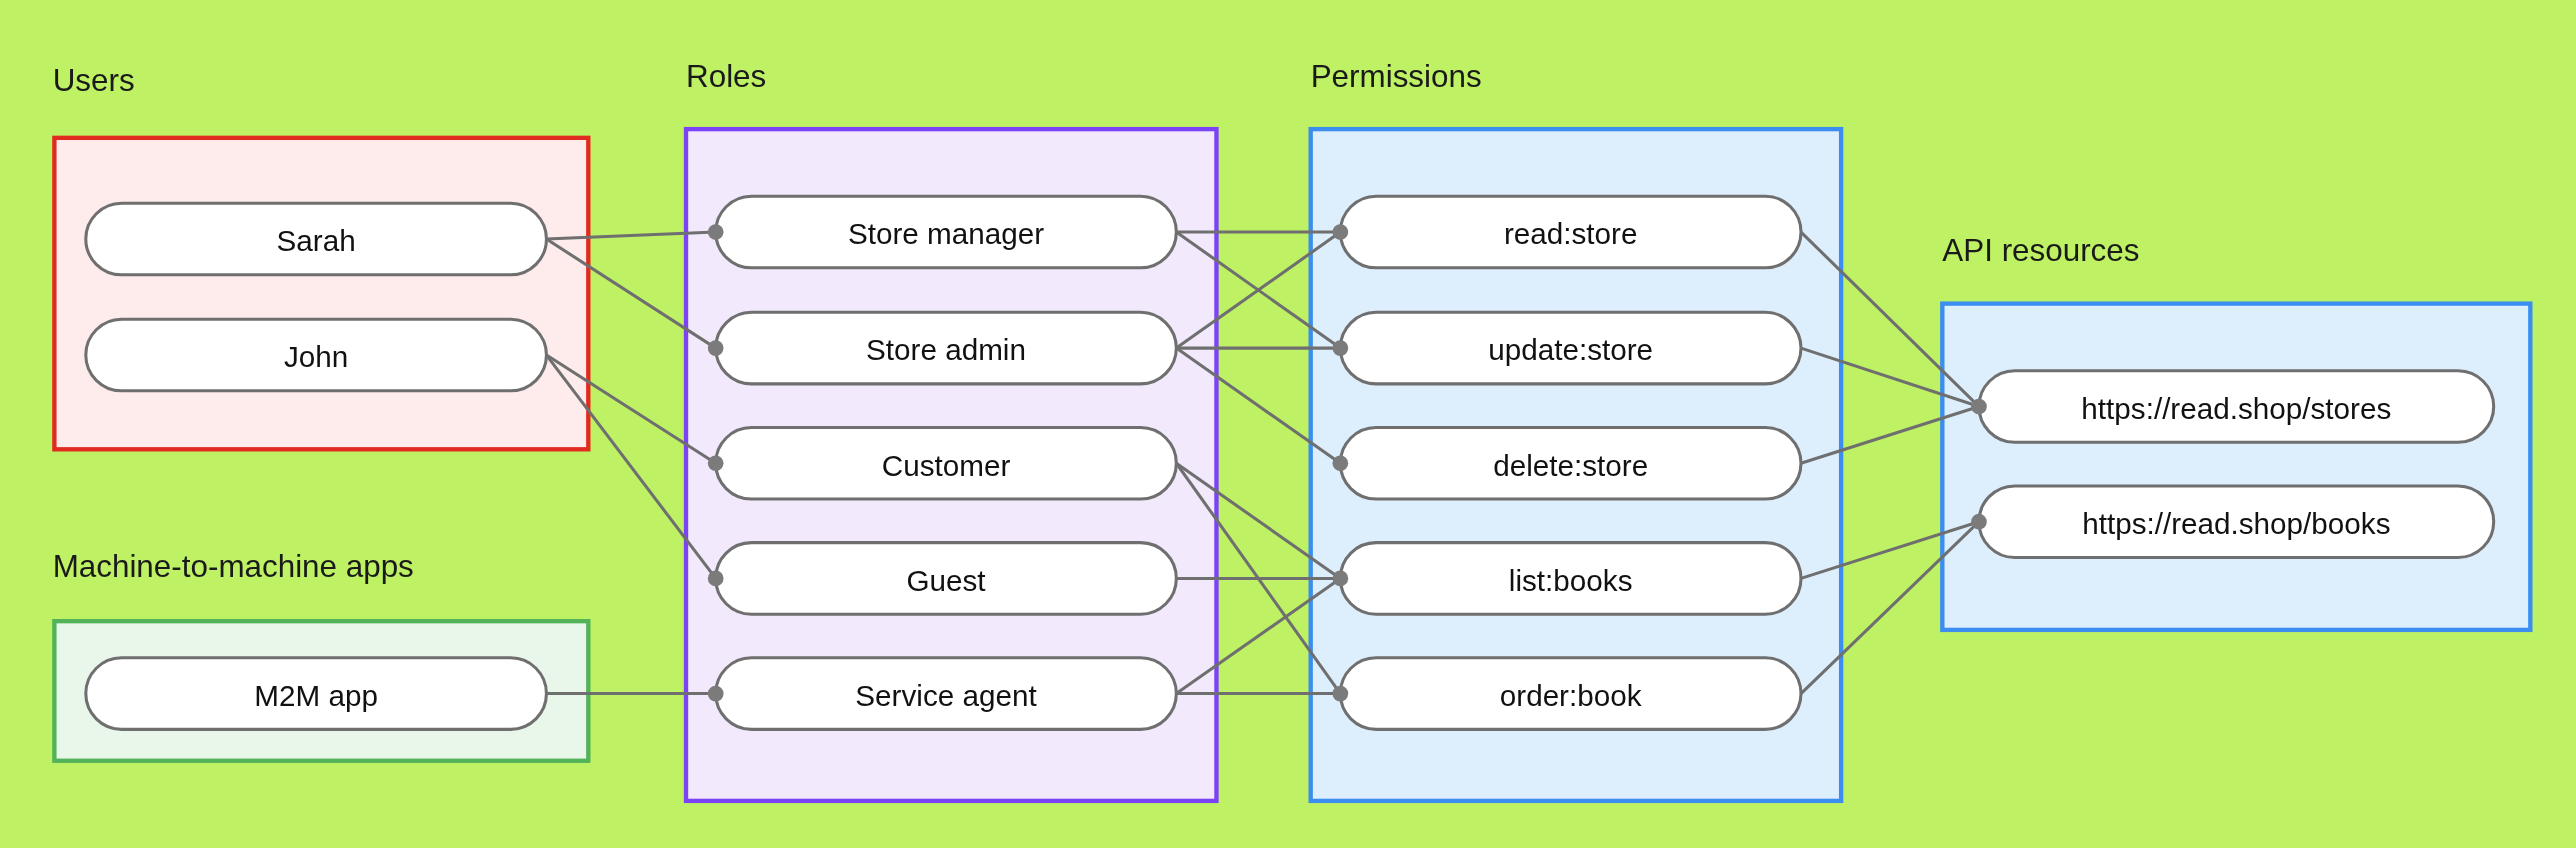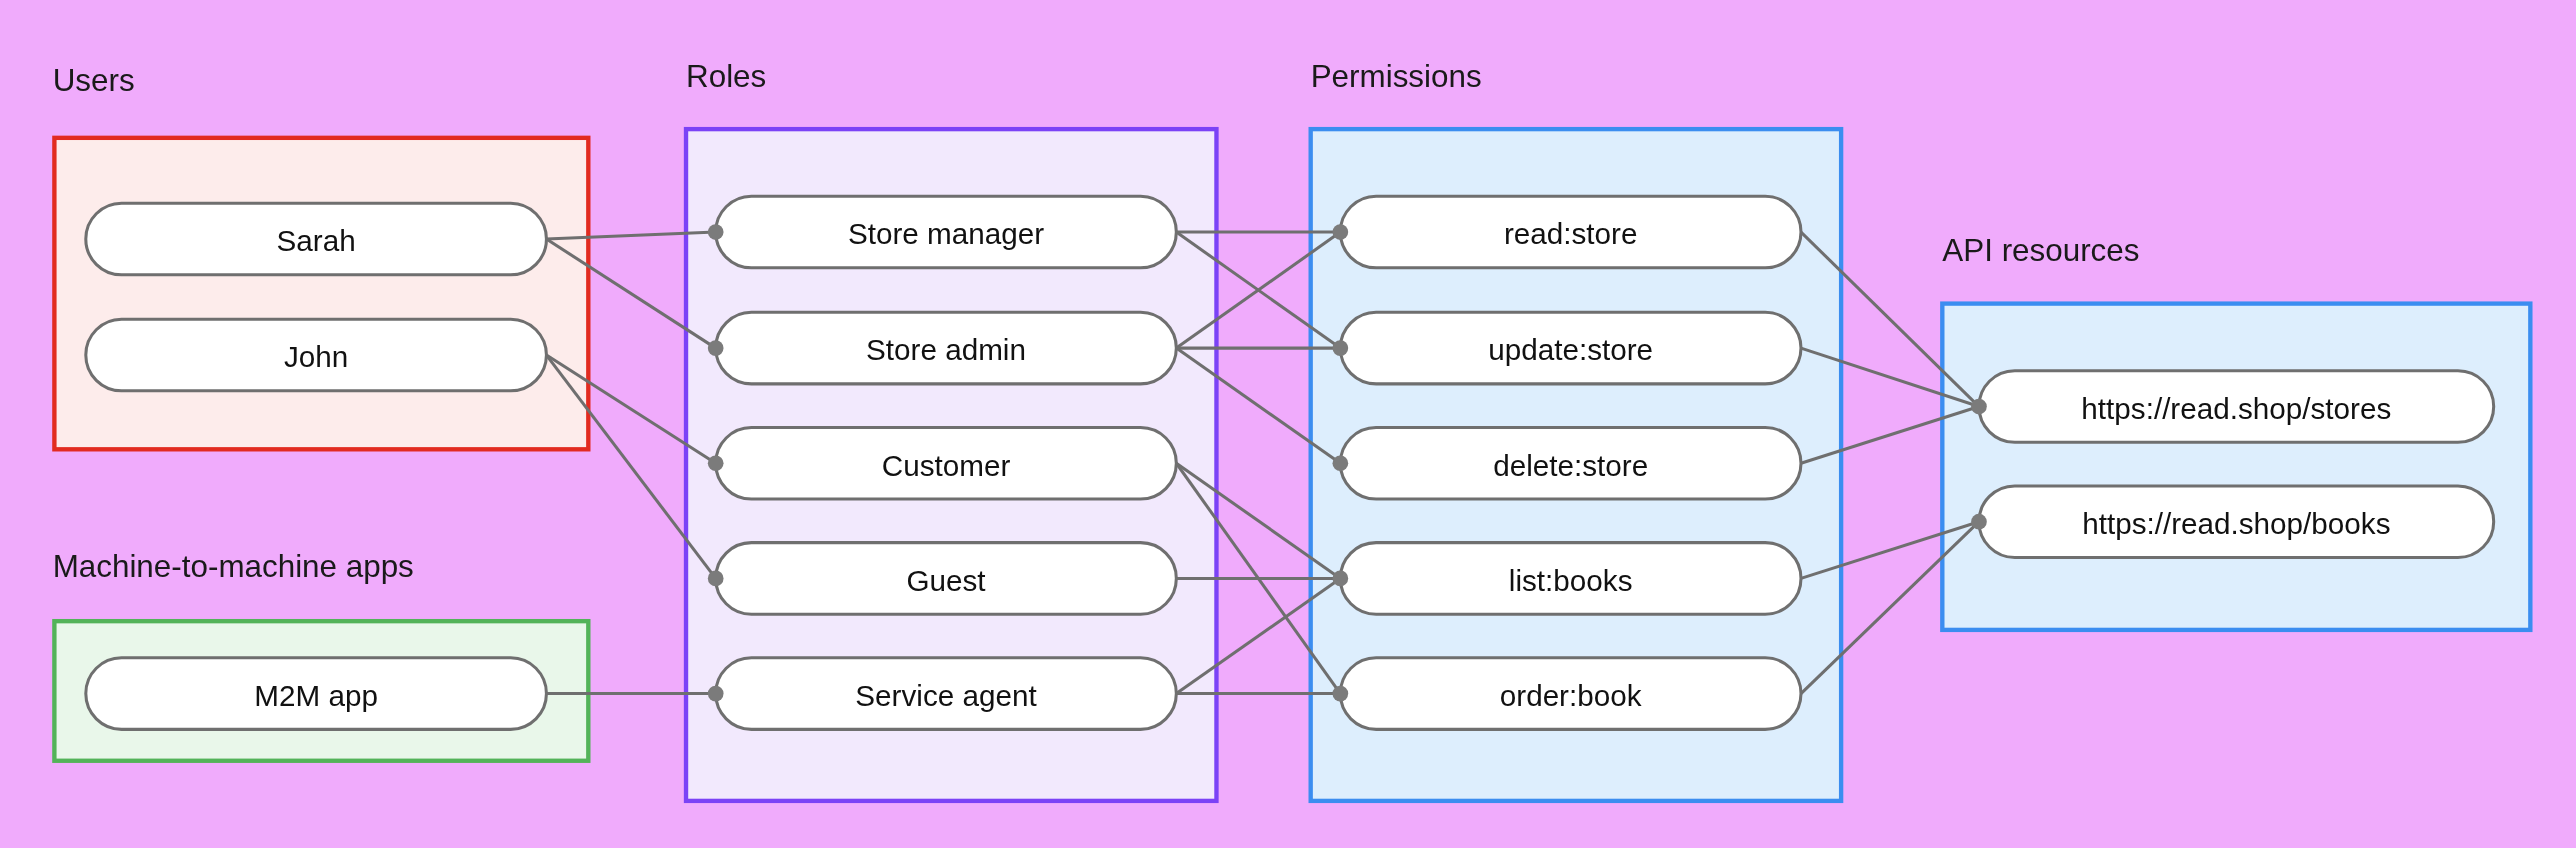--- a/index.html
+++ b/index.html
@@ -4,21 +4,21 @@
 <style>
   html, body {
     margin: 0;
     padding: 0;
     background: #f6f8f8;
   }
   #canvas-wrap {
     position: relative;
     width: 2576px;
     height: 848px;
-    background: #f0abfc;
+    background: #bef264;
     font-family: "Liberation Sans", sans-serif;
   }
   svg.diagram {
     position: absolute;
     inset: 0;
     width: 2576px;
     height: 848px;
     display: block;
   }
   .group-title {

